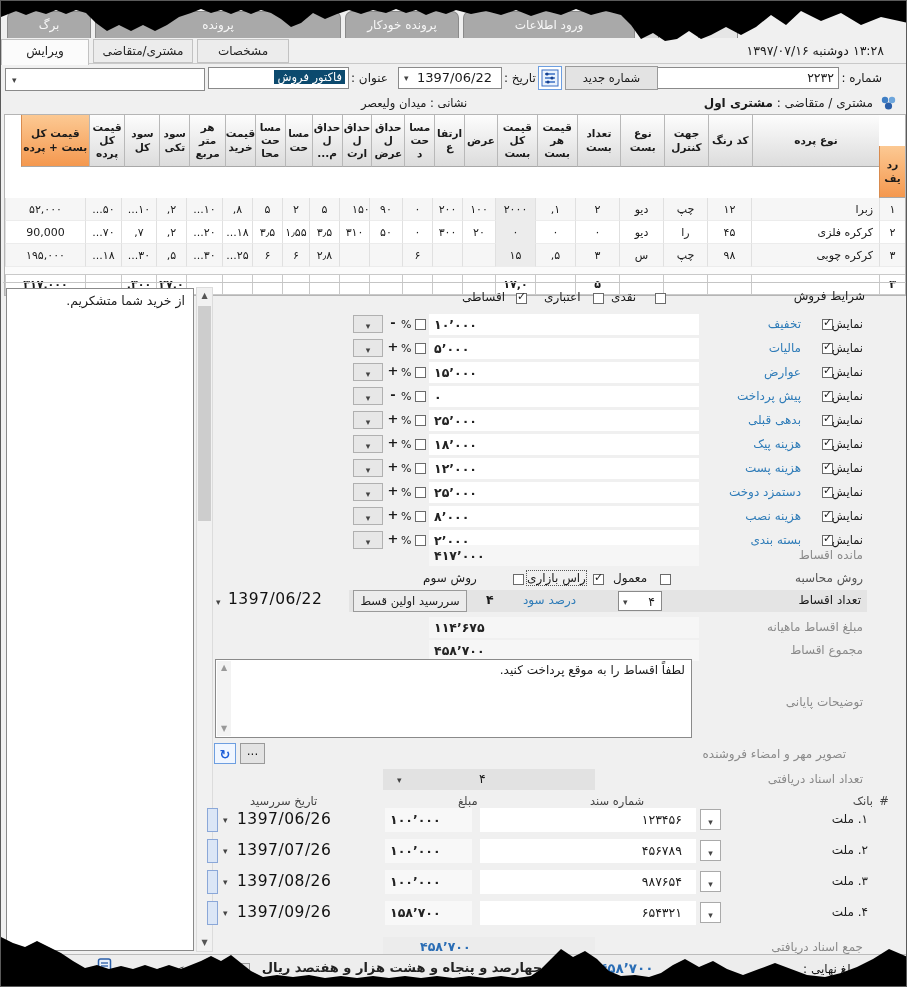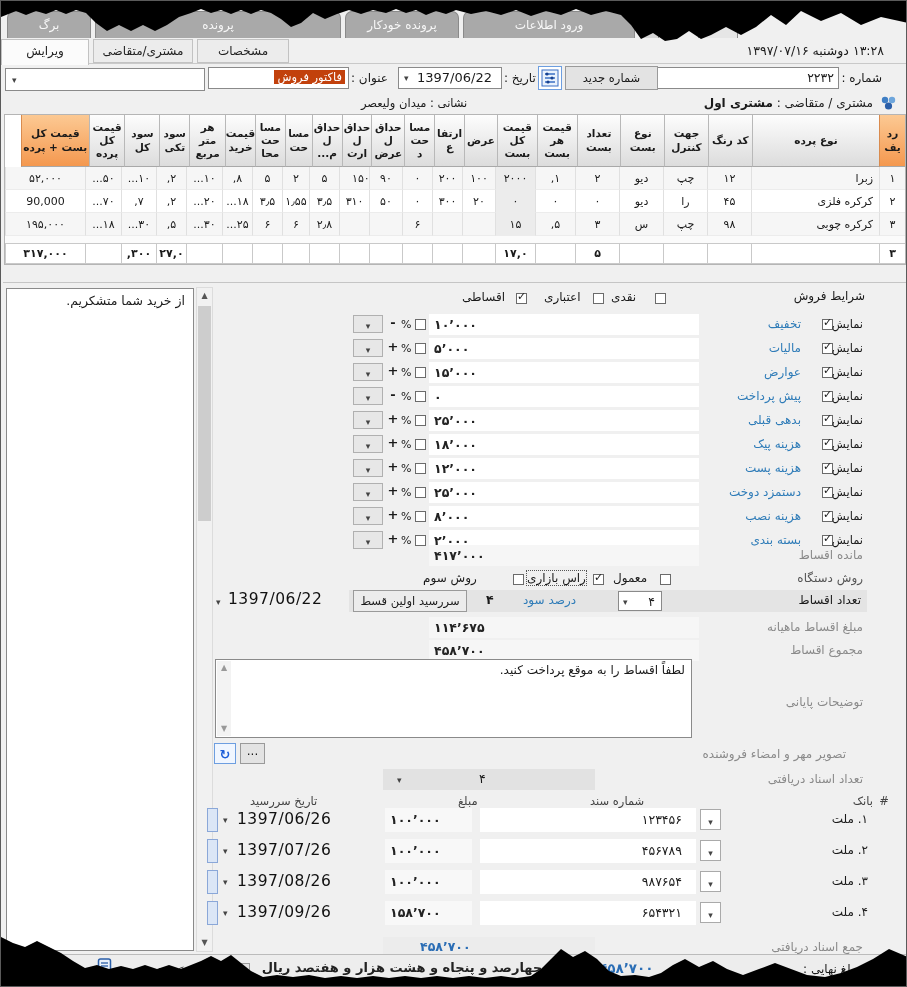--- a/index.html
+++ b/index.html
@@ -77,21 +77,21 @@
         <circle cx="9" cy="15" r="1.6" fill="#17408f"></circle>
       </svg>
   </div>
   <div class="abs lbl" style="left:503px;top:70px;">تاریخ :</div>
   <div class="abs field" style="left:397px;top:66px;width:104px;height:22px;">
     <span class="chev abs" style="left:5px;top:6px;">▾</span>
     <span class="abs num" style="left:18px;top:2px;font-size:13px;">1397/06/22</span>
   </div>
   <div class="abs lbl" style="left:350px;top:70px;">عنوان :</div>
   <div class="abs field" style="left:207px;top:66px;width:141px;height:22px;">
-    <span class="abs" style="right:3px;top:2px;font-size:11.5px;background:#c2410c;color:#fff;padding:0 3px;">فاکتور فروش</span>
+    <span class="abs" style="right:3px;top:2px;font-size:11.5px;background:#0c4a6e;color:#fff;padding:0 3px;">فاکتور فروش</span>
   </div>
   <div class="abs field" style="left:4px;top:67px;width:200px;height:23px;">
     <span class="chev abs" style="left:6px;top:7px;">▾</span>
   </div>
 
   <div class="abs" style="right:8px;top:93px;">
     <svg width="19" height="18" viewBox="0 0 19 18">
         <circle cx="6" cy="6" r="3.2" fill="#3f7ec4"></circle>
         <circle cx="13" cy="6" r="3.2" fill="#6ea6dc"></circle>
         <circle cx="9.5" cy="12" r="3.6" fill="#2a5ea8"></circle>
@@ -101,21 +101,21 @@
     <span>مشتری / متقاضی :</span>
     <b>مشتری اول</b>
   </div>
   <div class="abs lbl" style="left:360px;top:95px;font-size:11.5px;">
     <span>نشانی :</span>
     <span>میدان ولیعصر</span>
   </div>
 
   <div class="grid" id="grid">
       <div class="grow">
-        <div class="gh orange" style="width: 26px;">رد یف</div>
+        <div class="gh orange" style="width: 26px; margin-top: 31px;">رد یف</div>
         <div class="gh" style="width: 128px;">نوع پرده</div>
         <div class="gh" style="width: 44px;">کد رنگ</div>
         <div class="gh" style="width: 44px;">جهت کنترل</div>
         <div class="gh" style="width: 44px;">نوع بست</div>
         <div class="gh" style="width: 44px;">تعداد بست</div>
         <div class="gh" style="width: 40px;">قیمت هر بست</div>
         <div class="gh" style="width: 40px;">قیمت کل بست</div>
         <div class="gh" style="width: 33px;">عرض</div>
         <div class="gh" style="width: 30px;">ارتفا ع</div>
         <div class="gh" style="width: 30px;">مسا حت د</div>
@@ -375,21 +375,21 @@
           <span class="cb on" style="right: 72px; top: 5px;"></span>
           <span class="abs" style="right: 42px; top: 3px; font-size: 11.5px;">نمایش</span>
         </div>
       </div>
 
     <div class="abs graylbl" style="right:42px;top:261px;">مانده اقساط</div>
     <div class="valfield" style="left:215px;top:258px;width:270px;background:#f6f6f6;">
       <span class="valtext">۴۱۷’۰۰۰</span>
     </div>
 
-    <div class="abs lbl" style="right:42px;top:284px;color:#555;">روش دستگاه</div>
+    <div class="abs lbl" style="right:42px;top:284px;color:#555;">روش محاسبه</div>
     <div id="methods">
         <span class="abs lbl" style="left: 209px; top: 284px;">روش سوم</span>
         <span class="cb" style="left: 299px; top: 287px;"></span>
         <span class="abs lbl" style="left: 313px; top: 284px; outline: rgb(85, 85, 85) dotted 1px;">راس بازاری</span>
         <span class="cb on" style="left: 379px; top: 287px;"></span>
         <span class="abs lbl" style="left: 399px; top: 284px;">معمول</span>
         <span class="cb" style="left: 446px; top: 287px;"></span>
       </div>
 
     <div class="abs" style="left:135px;right:38px;top:303px;height:22px;background:#e4e4e4;"></div>

